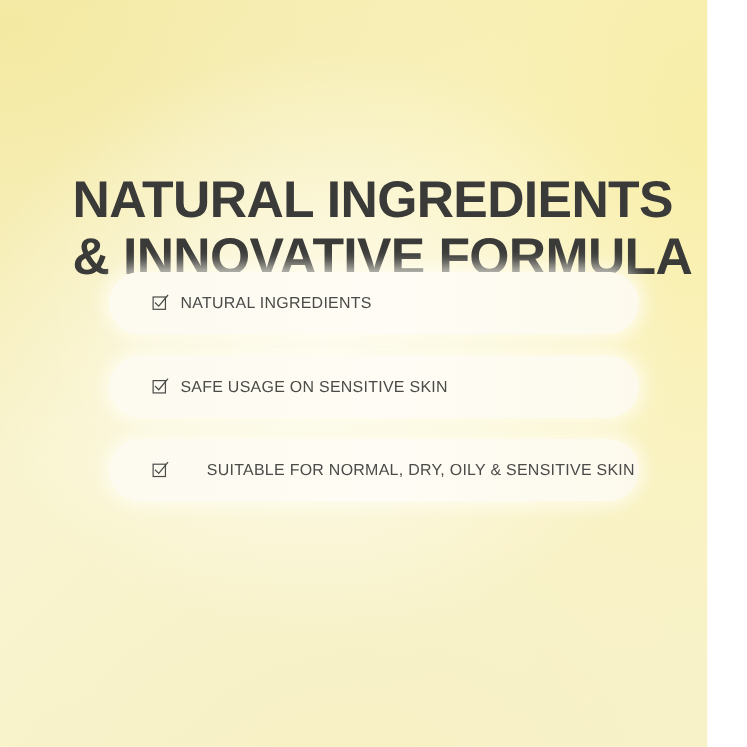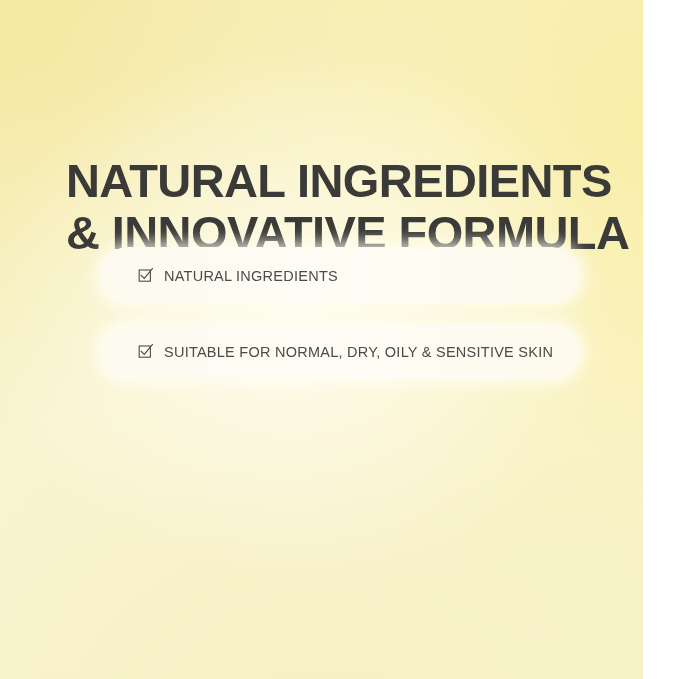--- a/index.html
+++ b/index.html
@@ -81,20 +81,21 @@
     height: 57px;
     margin-bottom: 19px;
     border-radius: 999px;
     background: linear-gradient(90deg, #fdfbf0 0%, #fefcf4 55%, #fdfaed 100%);
     box-shadow: 0 0 14px 6px rgba(255,253,241,0.72);
     padding-left: 40px;
     box-sizing: border-box;
   }
   .feature-item:last-child {
     margin-bottom: 0;
+    gap: 24px;
   }
 
   .check-icon {
     flex: 0 0 auto;
     width: 14px;
     height: 14px;
     position: relative;
     margin-right: 11px;
     margin-top: -1px;
   }
@@ -138,20 +139,29 @@
         <span class="check-icon">
           <svg viewBox="0 0 16 16" xmlns="http://www.w3.org/2000/svg">
             <rect x="1.2" y="3.0" width="11.2" height="11.2" fill="none" stroke="#4b4b49" stroke-width="1.1"></rect>
             <path d="M3.3 8.4 L6.3 11.3 L14.4 1.6" fill="none" stroke="#4b4b49" stroke-width="1.15" stroke-linecap="square" stroke-linejoin="miter"></path>
           </svg>
         </span>
         <span class="feature-label">NATURAL INGREDIENTS</span>
       </div>
 
 
+      <div class="feature-item">
+        <span class="check-icon">
+          <svg viewBox="0 0 16 16" xmlns="http://www.w3.org/2000/svg">
+            <rect x="1.2" y="3.0" width="11.2" height="11.2" fill="none" stroke="#4b4b49" stroke-width="1.1"></rect>
+            <path d="M3.3 8.4 L6.3 11.3 L14.4 1.6" fill="none" stroke="#4b4b49" stroke-width="1.15" stroke-linecap="square" stroke-linejoin="miter"></path>
+          </svg>
+        </span>
+        <span class="feature-label">SAFE USAGE ON SENSITIVE SKIN</span>
+      </div>
 
 
       <div class="feature-item">
         <span class="check-icon">
           <svg viewBox="0 0 16 16" xmlns="http://www.w3.org/2000/svg">
             <rect x="1.2" y="3.0" width="11.2" height="11.2" fill="none" stroke="#4b4b49" stroke-width="1.1"></rect>
             <path d="M3.3 8.4 L6.3 11.3 L14.4 1.6" fill="none" stroke="#4b4b49" stroke-width="1.15" stroke-linecap="square" stroke-linejoin="miter"></path>
           </svg>
         </span>
         <span class="feature-label">SUITABLE FOR NORMAL, DRY, OILY &amp; SENSITIVE SKIN</span>

